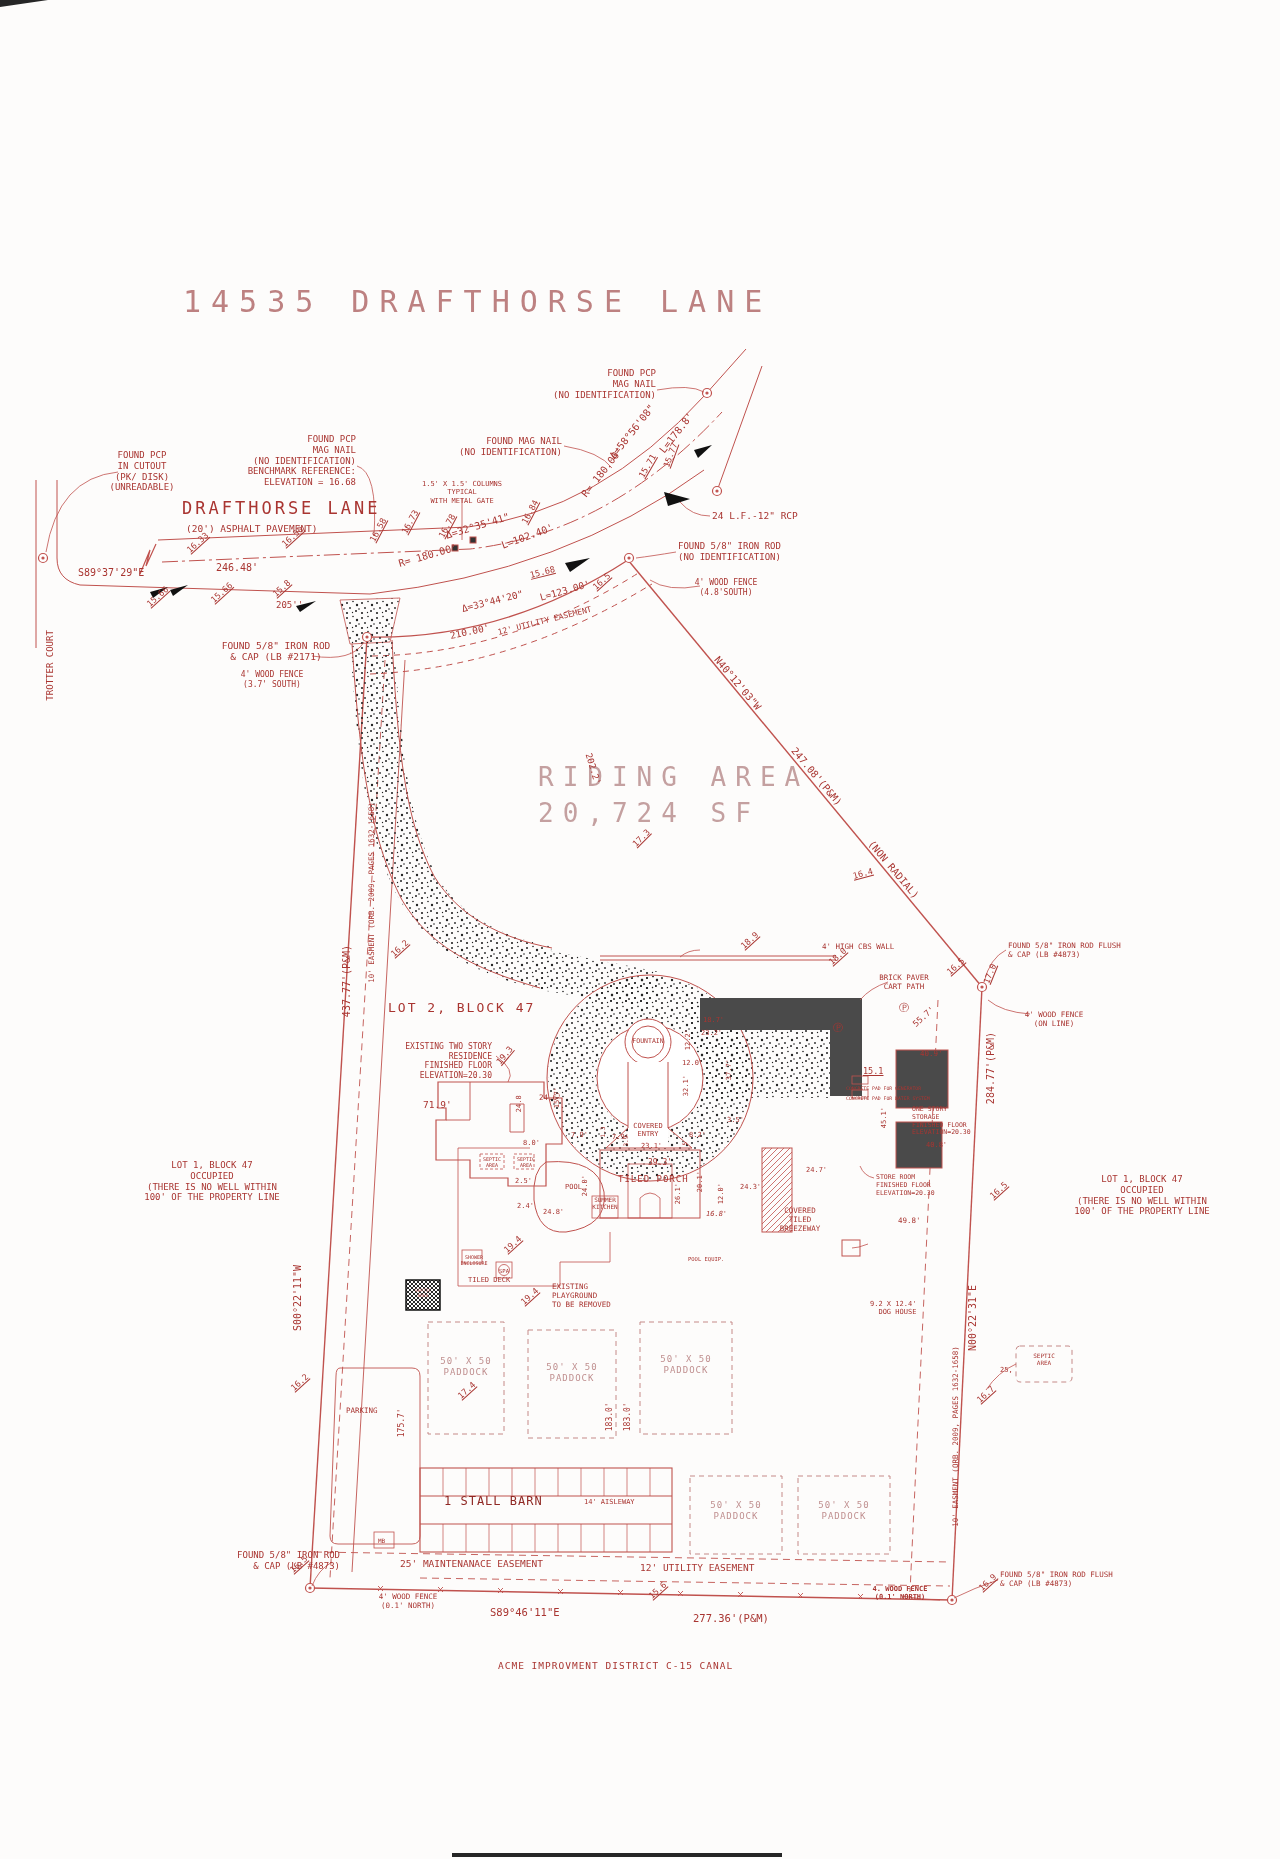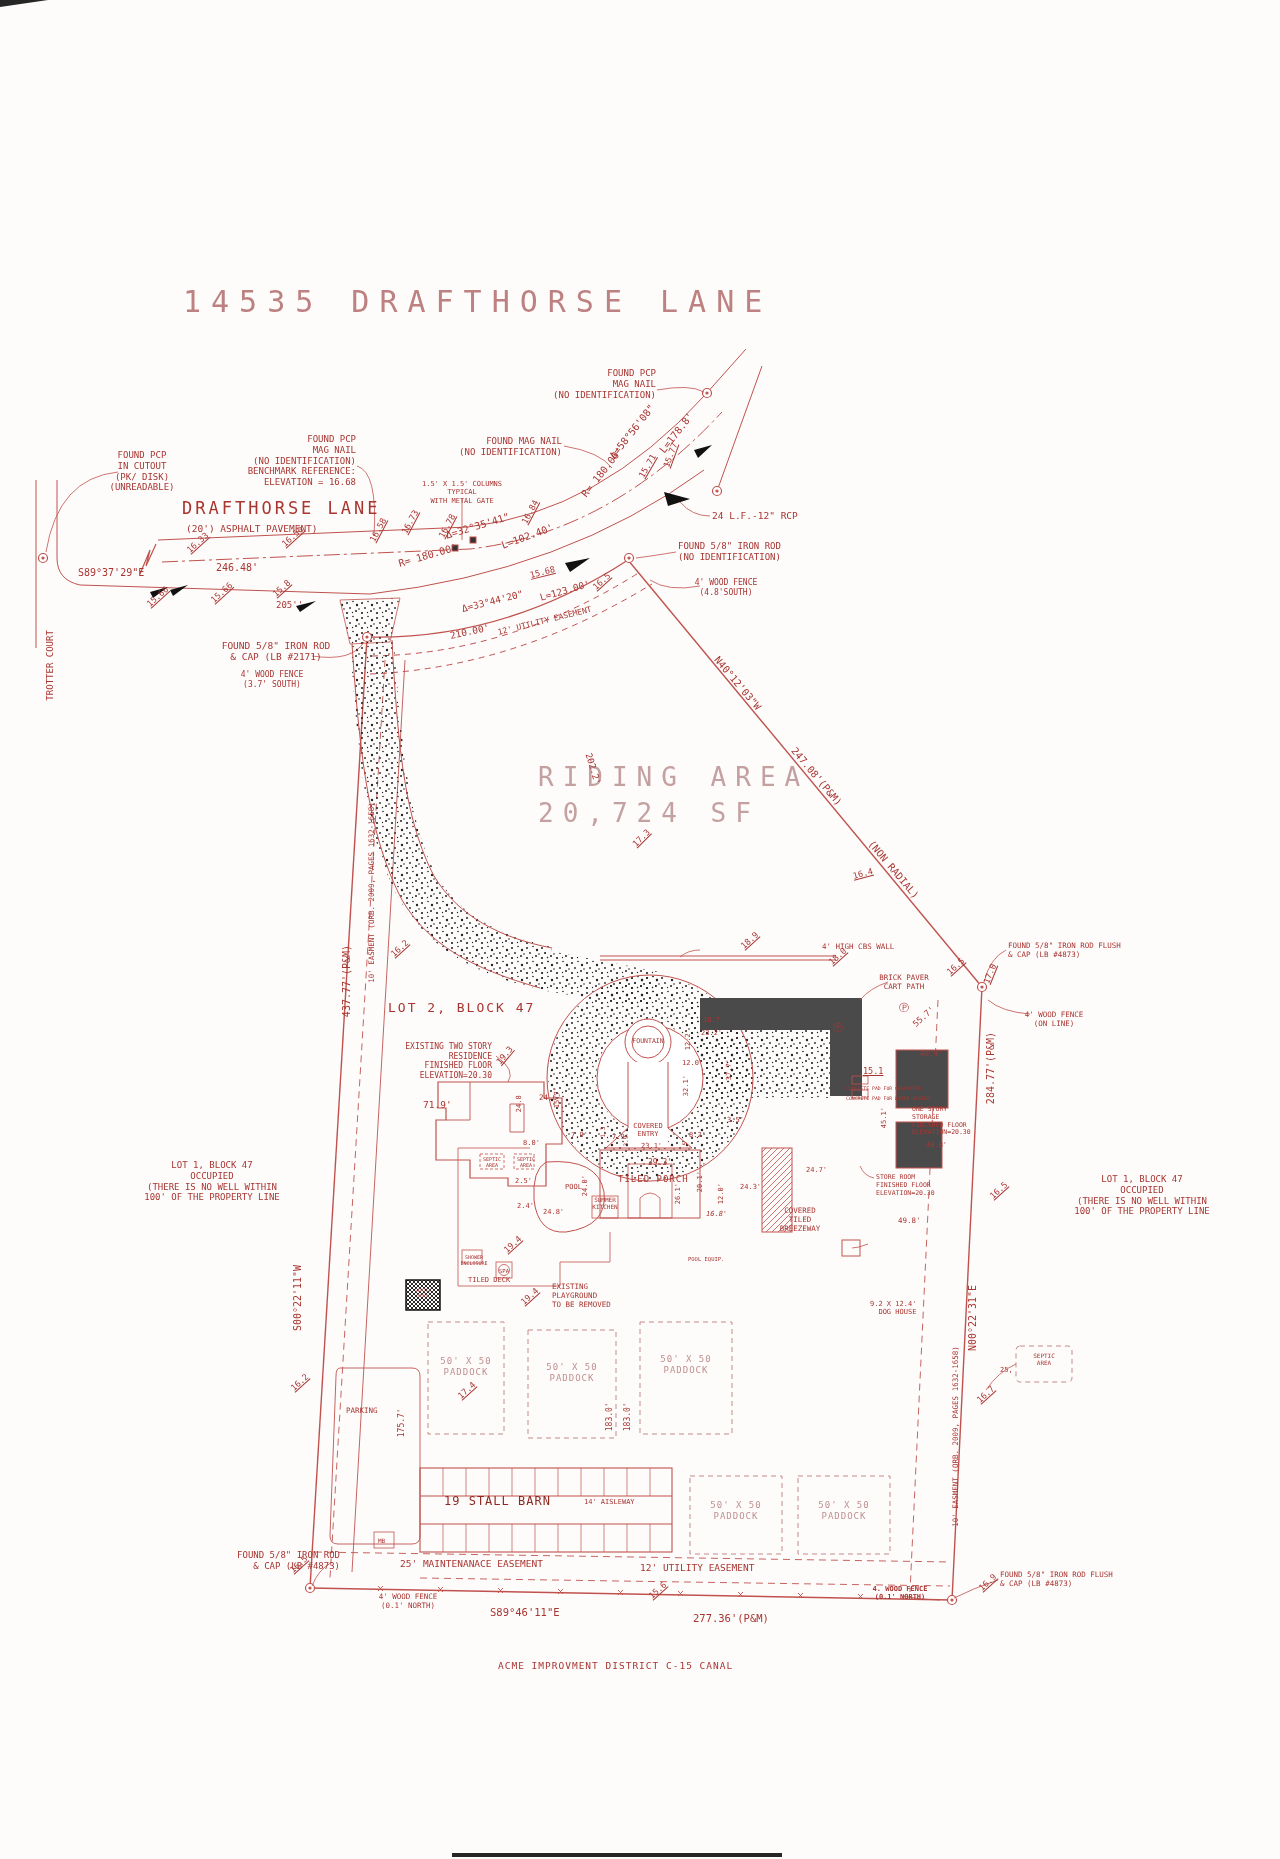--- a/index.html
+++ b/index.html
@@ -354,21 +354,21 @@
       <div class="lbl" style="left: 572px; top: 1362px; font-size: 9px; letter-spacing: 1px; color: rgb(192, 144, 144); text-align: center; transform: translateX(-50%); transform-origin: center center;">50' X 50
 PADDOCK</div>
       <div class="lbl" style="left: 686px; top: 1354px; font-size: 9px; letter-spacing: 1px; color: rgb(192, 144, 144); text-align: center; transform: translateX(-50%); transform-origin: center center;">50' X 50
 PADDOCK</div>
       <div class="lbl" style="left: 736px; top: 1500px; font-size: 9px; letter-spacing: 1px; color: rgb(192, 144, 144); text-align: center; transform: translateX(-50%); transform-origin: center center;">50' X 50
 PADDOCK</div>
       <div class="lbl" style="left: 844px; top: 1500px; font-size: 9px; letter-spacing: 1px; color: rgb(192, 144, 144); text-align: center; transform: translateX(-50%); transform-origin: center center;">50' X 50
 PADDOCK</div>
       <div class="lbl" style="left: 610px; top: 1412px; font-size: 8px; text-align: center; transform: translateX(-50%) rotate(-90deg); transform-origin: center center;">183.0'</div>
       <div class="lbl" style="left: 628px; top: 1412px; font-size: 8px; text-align: center; transform: translateX(-50%) rotate(-90deg); transform-origin: center center;">183.0'</div>
-      <div class="lbl" style="left: 444px; top: 1494px; font-size: 12px; letter-spacing: 1px; color: rgb(143, 40, 35); text-align: left;">19 STALL BARN</div>
+      <div class="lbl" style="left: 444px; top: 1494px; font-size: 12px; letter-spacing: 1px; color: rgb(143, 40, 35); text-align: left;">1 STALL BARN</div>
       <div class="lbl" style="left: 584px; top: 1498px; font-size: 7px; text-align: left;">14' AISLEWAY</div>
       <div class="lbl" style="left: 378px; top: 1537px; font-size: 6px; text-align: left;">MB</div>
       <div class="lbl" style="left: 400px; top: 1558px; font-size: 9.5px; text-align: left;">25' MAINTENANACE EASEMENT</div>
       <div class="lbl" style="left: 640px; top: 1562px; font-size: 9.5px; text-align: left;">12' UTILITY EASEMENT</div>
       <div class="lbl" style="left: 340px; top: 1550px; font-size: 9px; text-align: right; transform: translateX(-100%); transform-origin: 100% 50%;">FOUND 5/8" IRON ROD
 &amp; CAP (LB #4873)</div>
       <div class="lbl" style="left: 408px; top: 1592px; font-size: 7.5px; text-align: center; transform: translateX(-50%); transform-origin: center center;">4' WOOD FENCE
 (0.1' NORTH)</div>
       <div class="lbl" style="left: 1000px; top: 1570px; font-size: 7.5px; text-align: left;">FOUND 5/8" IRON ROD FLUSH
 &amp; CAP (LB #4873)</div>

